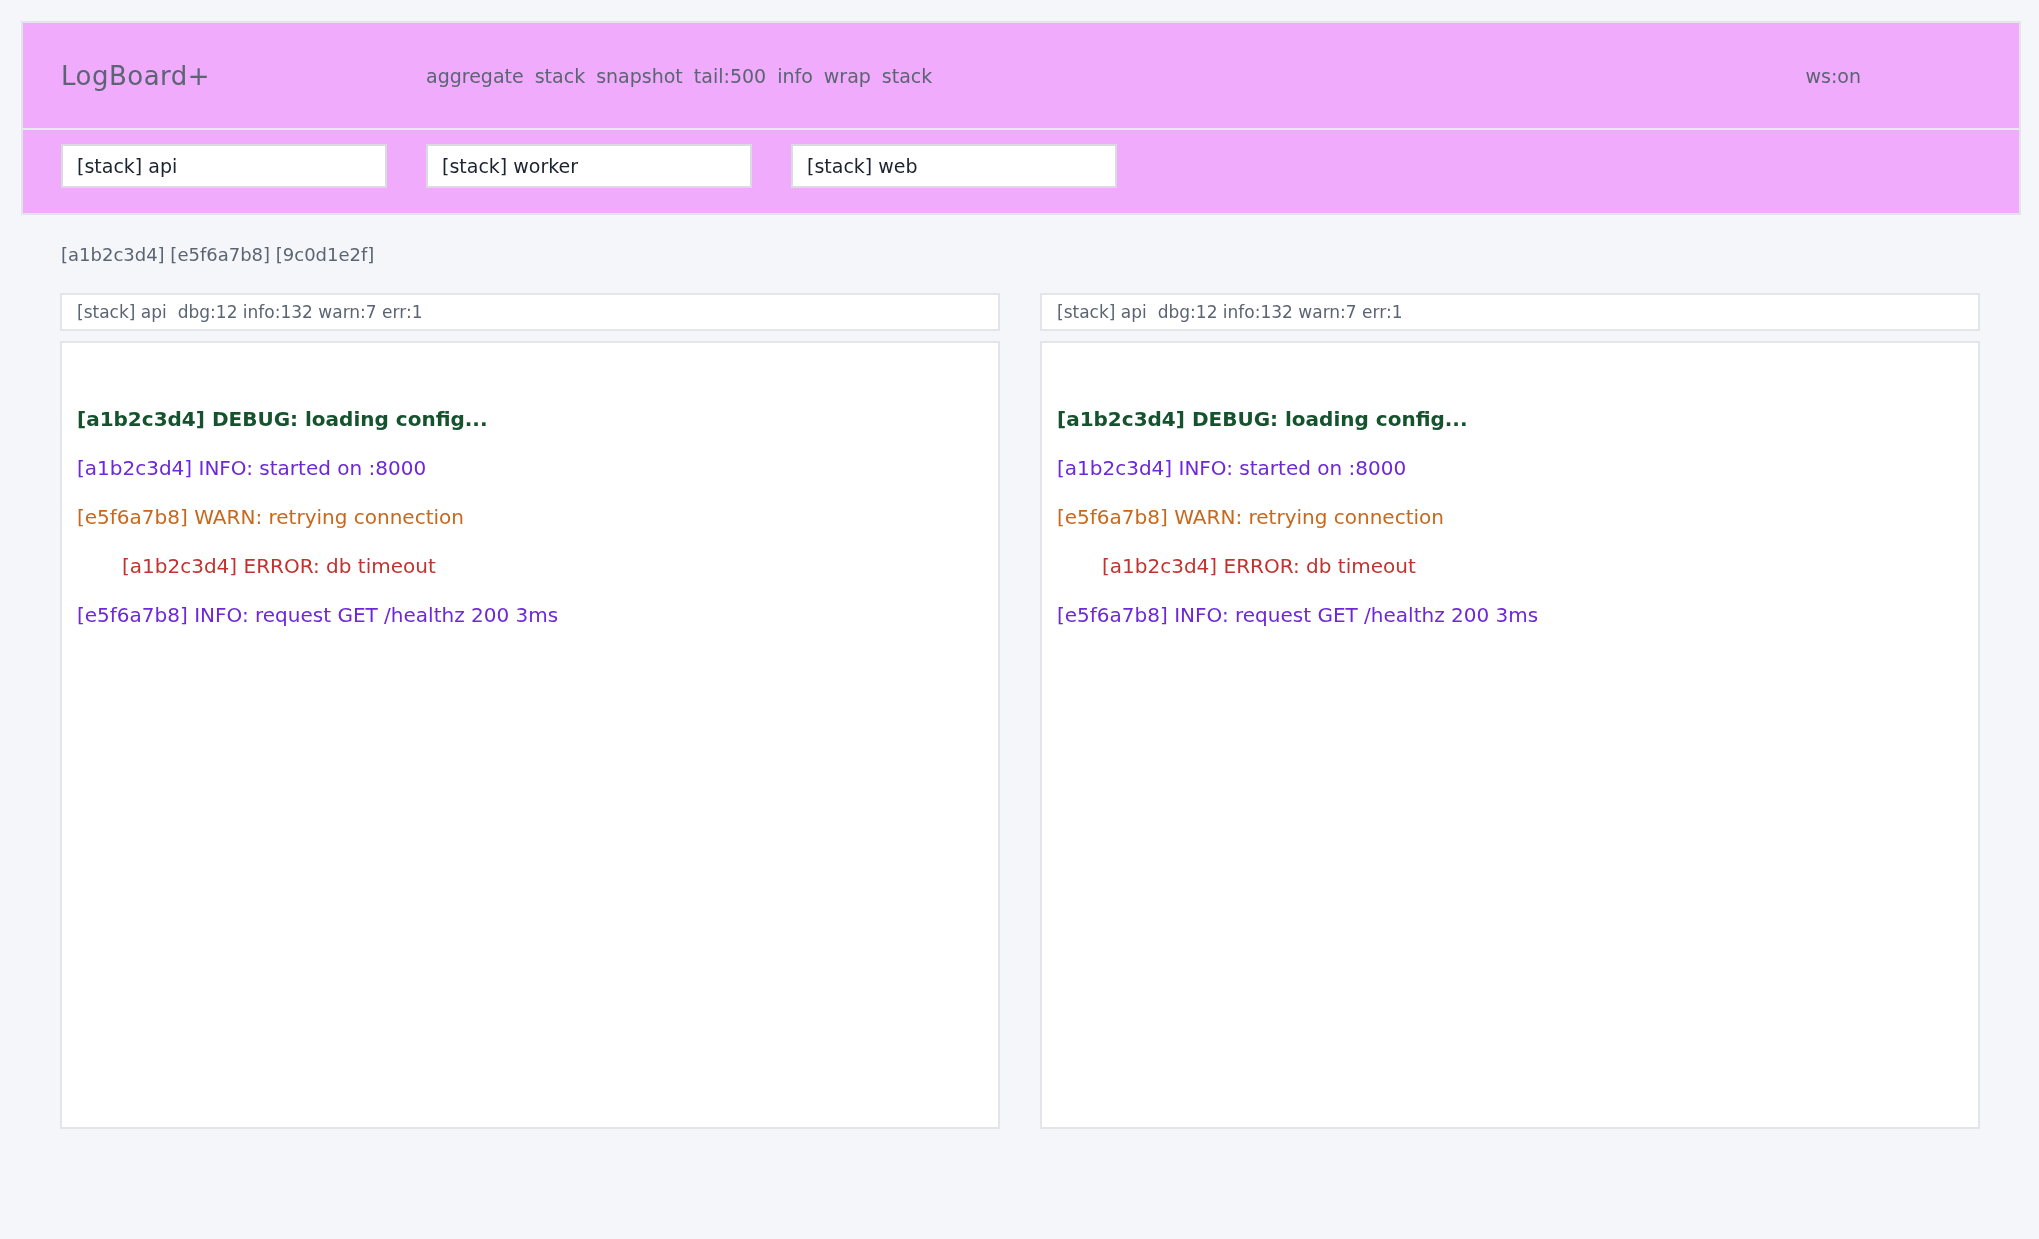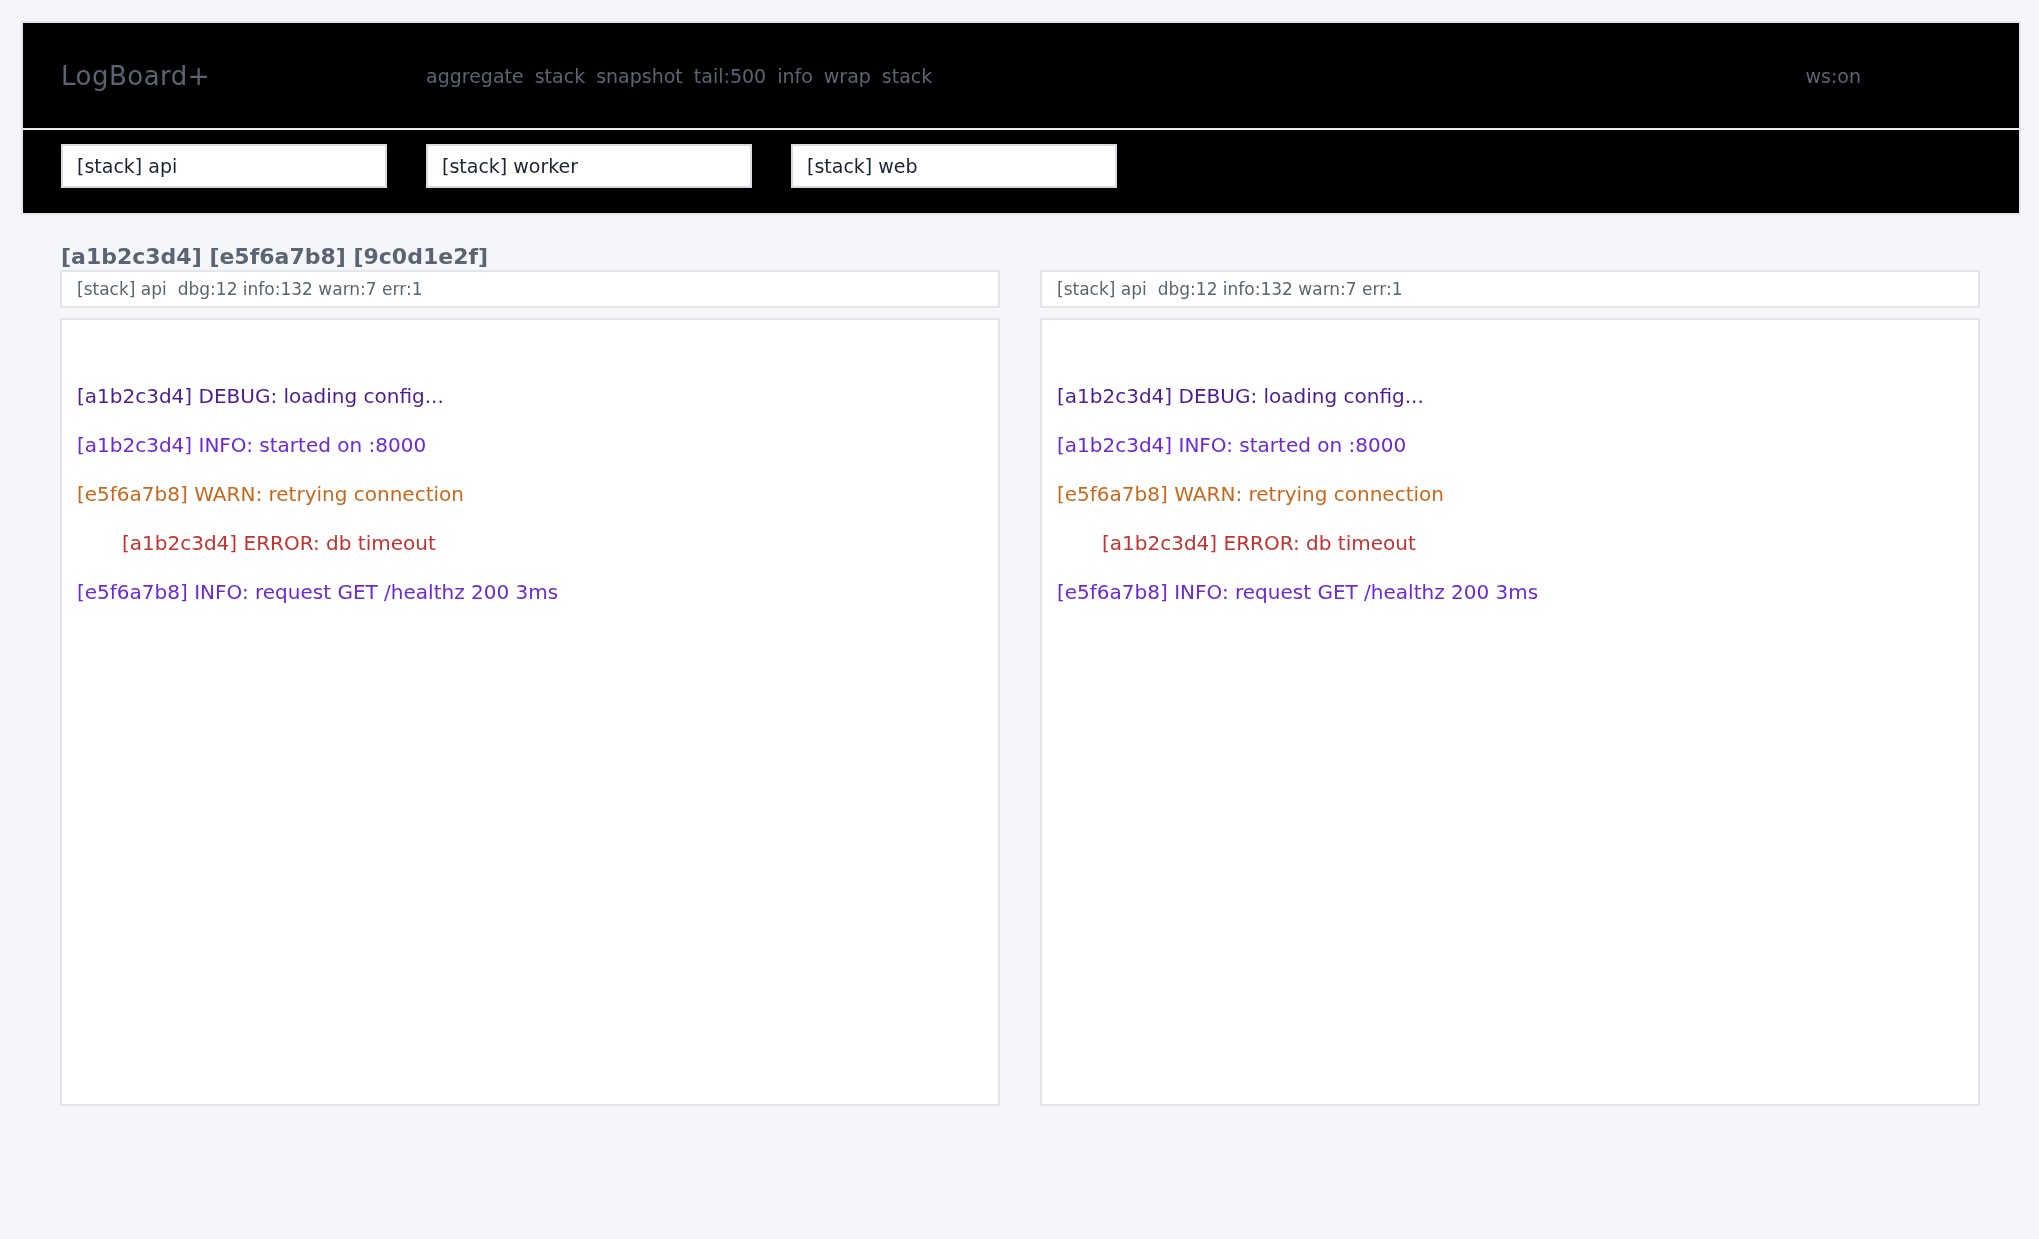--- a/index.html
+++ b/index.html
@@ -9,21 +9,21 @@
     height: 1239px;
     overflow: hidden;
     background: #f5f6fa;
     color: #5b6472;
     font-family: "DejaVu Sans", "Liberation Sans", sans-serif;
   }
 
   
   .top-card {
     margin: 21px 18px 0 21px;
-    background: #000000;
+    background: #f0abfc;
     border: 2px solid #e3e5ea;
   }
   .title-row {
     display: flex;
     align-items: center;
     height: 107px;
     padding: 0 38px;
     border-bottom: 2px solid #e9eaee;
   }
   .app-title {
@@ -60,24 +60,23 @@
     padding: 0 14px;
     font-size: 19px;
     color: #1c2330;
     font-family: "DejaVu Sans", "Liberation Sans", sans-serif;
     outline: none;
   }
 
   
   .main { margin: 0 59px 0 60px; }
   .trace-bar {
-    margin: 29px 0 1px 1px;
-    font-size: 22px;
+    margin: 29px 0 28px 1px;
+    font-size: 18px;
     color: #5b6472;
-    font-weight: bold;
   }
   .panel-grid {
     display: grid;
     grid-template-columns: 1fr 1fr;
     gap: 40px;
   }
   .panel-head {
     height: 38px;
     border: 2px solid #e3e5ea;
     background: #ffffff;
@@ -95,21 +94,21 @@
     border: 2px solid #e3e5ea;
     background: #ffffff;
     padding: 52px 15px 15px 15px;
     overflow: hidden;
   }
   .log-line {
     font-size: 20px;
     line-height: 49px;
     white-space: pre;
   }
-  .log-line[data-level="debug"] { color: #4c1d95; }
+  .log-line[data-level="debug"] { color: #14532d; font-weight: bold; }
   .log-line[data-level="info"]  { color: #6d28d9; }
   .log-line[data-level="warn"]  { color: #c8681c; }
   .log-line[data-level="error"] { color: #c43230; margin-left: 45px; }
 </style>
 </head>
 <body>
 
 <div class="top-card">
   <div class="title-row">
     <div class="app-title">LogBoard+</div>

